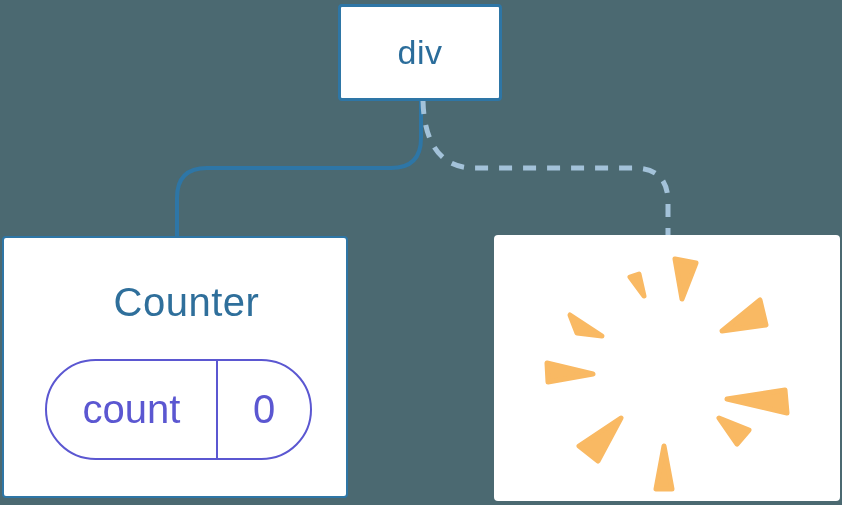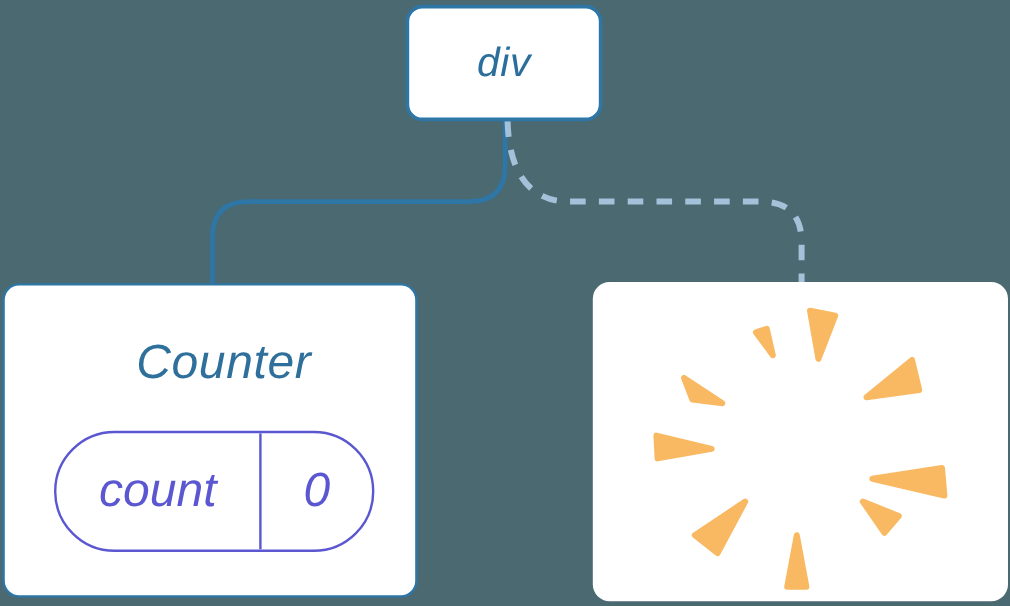--- a/index.html
+++ b/index.html
@@ -10,23 +10,22 @@
     overflow:hidden;
     font-family:"Liberation Sans",sans-serif;
   }
   .connectors{
     position:absolute;left:0;top:0;width:842px;height:505px;
     pointer-events:none;
   }
   .node{
     position:absolute;
     background:#ffffff;
-    border-radius:14px;
+    border-radius:4px;
     box-sizing:border-box;
-    font-style:italic;
   }
   .node-root{
     left:338px;top:4px;width:164px;height:97px;
     border:3.5px solid #2e76a6;
     display:flex;align-items:center;justify-content:center;
   }
   .node-root .label{
     color:#2b6d9b;font-size:34px;font-weight:500;letter-spacing:.5px;
   }
   .node-counter{

